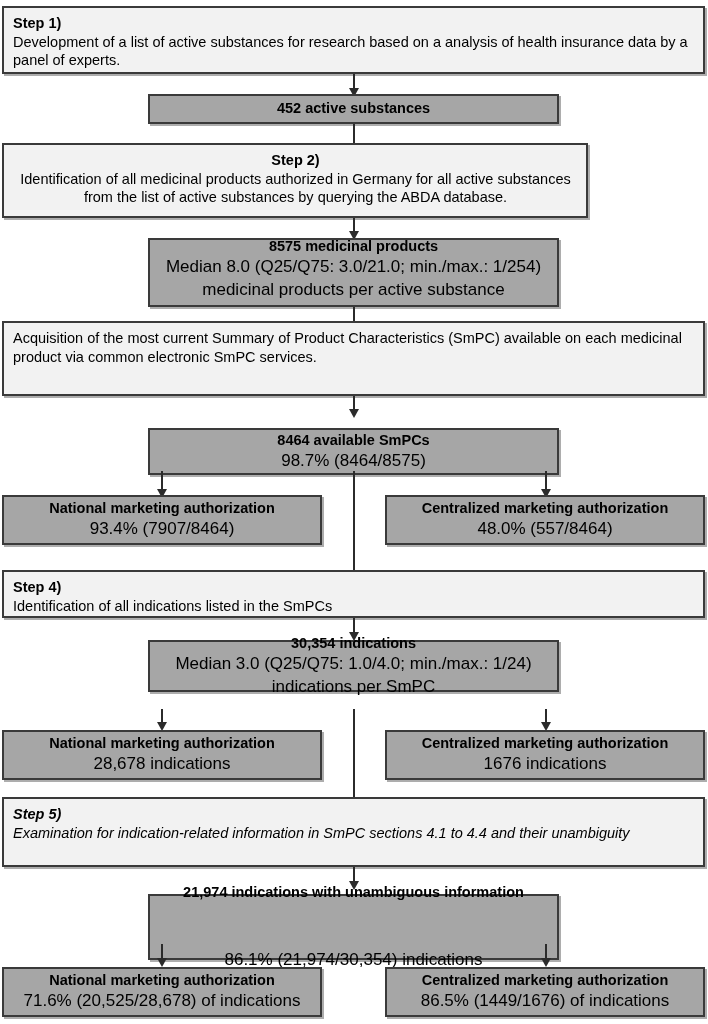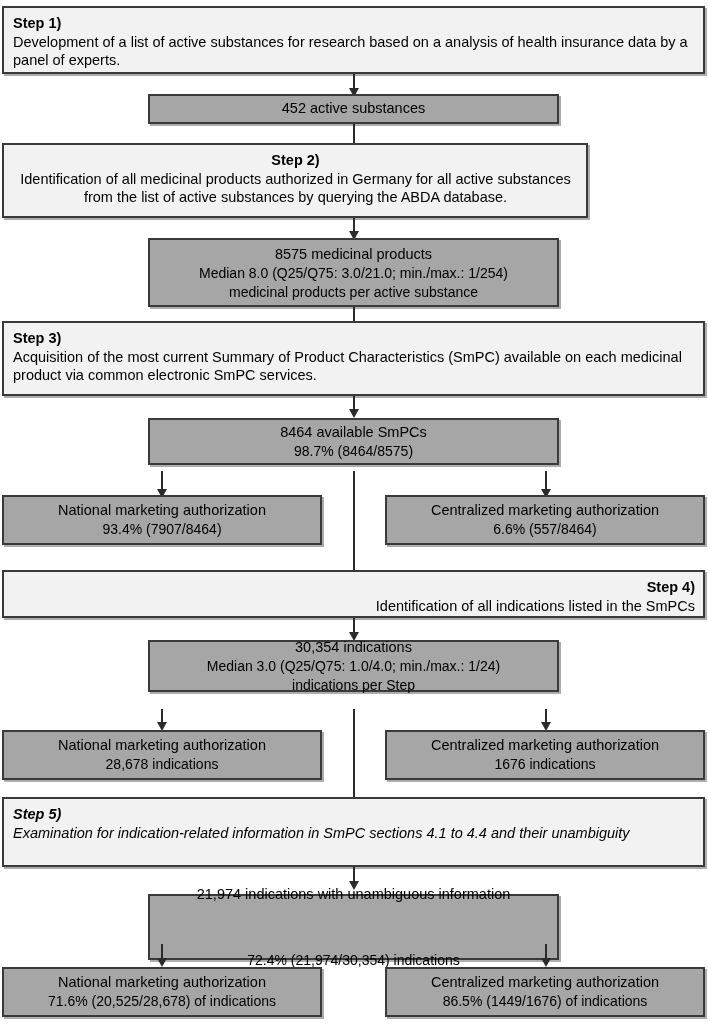--- a/index.html
+++ b/index.html
@@ -44,28 +44,28 @@
     font-size: 14.5px;
     line-height: 1.28;
     display: block;
   }
   .step-text {
     font-size: 14.5px;
     line-height: 1.30;
     display: block;
   }
   .res-title {
-    font-weight: normal;
+    font-weight: bold;
     font-size: 14.5px;
     line-height: 1.32;
     display: block;
     white-space: nowrap;
   }
   .res-line {
-    font-size: 14px;
+    font-size: 17px;
     line-height: 1.32;
     display: block;
     white-space: nowrap;
   }
   
   .vline {
     position: absolute;
     width: 2px;
     background: #2b2b2b;
   }
@@ -107,60 +107,59 @@
 
   <div class="box result-box" style="left:148px; top:238px; width:411px; height:69px;justify-content:flex-end;">
     <span class="res-title">8575 medicinal products</span>
     <span class="res-line">Median 8.0 (Q25/Q75: 3.0/21.0; min./max.:  1/254)</span>
     <span class="res-line">medicinal products per active substance</span>
   </div>
 
   <div class="vline" style="left:353px; top:307px; height:14px;"></div>
 
   <div class="box step-box" style="left:2px; top:321px; width:703px; height:75px;">
-    <span class="step-title">Step 3)</span>
     <span class="step-text">Acquisition of the most current Summary of Product Characteristics (SmPC) available on each medicinal product via common electronic SmPC services.</span>
   </div>
 
   <div class="vline" style="left:353px; top:396px; height:14px;"></div>
   <div class="arrow-head" style="left:348.5px; top:409px;"></div>
 
-  <div class="box result-box" style="left:148px; top:418px; width:411px; height:47px;">
+  <div class="box result-box" style="left:148px; top:428px; width:411px; height:47px;">
     <span class="res-title">8464 available SmPCs</span>
     <span class="res-line">98.7% (8464/8575)</span>
   </div>
 
   <div class="vline" style="left:161px; top:471px; height:21px;"></div>
   <div class="arrow-head" style="left:156.5px; top:489px;"></div>
   <div class="vline" style="left:545px; top:471px; height:21px;"></div>
   <div class="arrow-head" style="left:540.5px; top:489px;"></div>
 
   <div class="box result-box" style="left:2px; top:495px; width:320px; height:50px;">
     <span class="res-title">National marketing authorization</span>
     <span class="res-line">93.4% (7907/8464)</span>
   </div>
   <div class="box result-box" style="left:385px; top:495px; width:320px; height:50px;">
     <span class="res-title">Centralized marketing authorization</span>
-    <span class="res-line">6.6% (557/8464)</span>
+    <span class="res-line">48.0% (557/8464)</span>
   </div>
 
   <div class="vline" style="left:353px; top:471px; height:99px;"></div>
 
-  <div class="box step-box" style="left:2px; top:570px; width:703px; height:48px;text-align:right;">
+  <div class="box step-box" style="left:2px; top:570px; width:703px; height:48px;">
     <span class="step-title">Step 4)</span>
     <span class="step-text">Identification of all indications listed in the SmPCs</span>
   </div>
 
   <div class="vline" style="left:353px; top:618px; height:16px;"></div>
   <div class="arrow-head" style="left:348.5px; top:632px;"></div>
 
   <div class="box result-box" style="left:148px; top:640px; width:411px; height:52px;">
     <span class="res-title">30,354 indications</span>
     <span class="res-line">Median 3.0 (Q25/Q75: 1.0/4.0; min./max.:  1/24)</span>
-    <span class="res-line">indications per Step</span>
+    <span class="res-line">indications per SmPC</span>
   </div>
 
   <div class="vline" style="left:161px; top:709px; height:16px;"></div>
   <div class="arrow-head" style="left:156.5px; top:722px;"></div>
   <div class="vline" style="left:545px; top:709px; height:16px;"></div>
   <div class="arrow-head" style="left:540.5px; top:722px;"></div>
 
   <div class="box result-box" style="left:2px; top:730px; width:320px; height:50px;">
     <span class="res-title">National marketing authorization</span>
     <span class="res-line">28,678 indications</span>
@@ -175,21 +174,21 @@
   <div class="box step-box" style="left:2px; top:797px; width:703px; height:70px;font-style:italic;">
     <span class="step-title">Step 5)</span>
     <span class="step-text">Examination for indication-related information in SmPC sections 4.1 to 4.4 and their unambiguity</span>
   </div>
 
   <div class="vline" style="left:353px; top:867px; height:16px;"></div>
   <div class="arrow-head" style="left:348.5px; top:881px;"></div>
 
   <div class="box result-box" style="left:148px; top:894px; width:411px; height:66px;gap:47px;">
     <span class="res-title">21,974 indications with unambiguous information</span>
-    <span class="res-line">72.4% (21,974/30,354) indications</span>
+    <span class="res-line">86.1% (21,974/30,354) indications</span>
   </div>
 
   <div class="vline" style="left:161px; top:944px; height:17px;"></div>
   <div class="arrow-head" style="left:156.5px; top:958px;"></div>
   <div class="vline" style="left:545px; top:944px; height:17px;"></div>
   <div class="arrow-head" style="left:540.5px; top:958px;"></div>
 
   <div class="box result-box" style="left:2px; top:967px; width:320px; height:50px;">
     <span class="res-title">National marketing authorization</span>
     <span class="res-line">71.6% (20,525/28,678) of indications</span>

